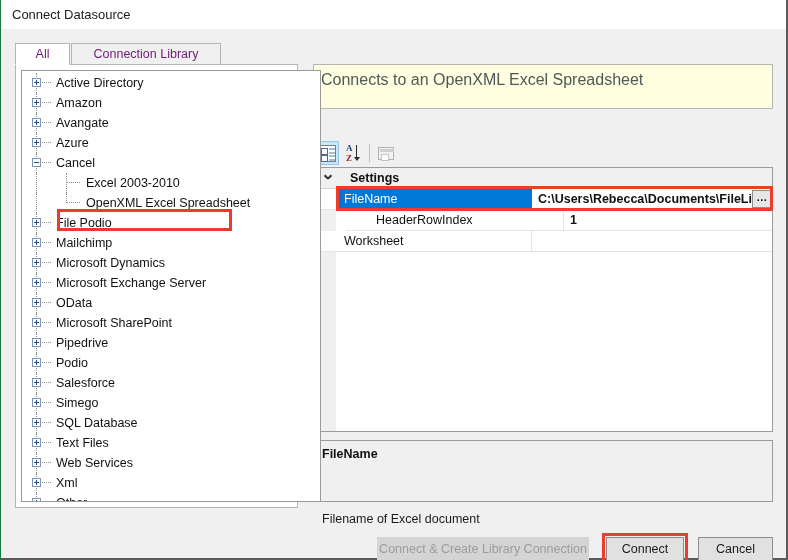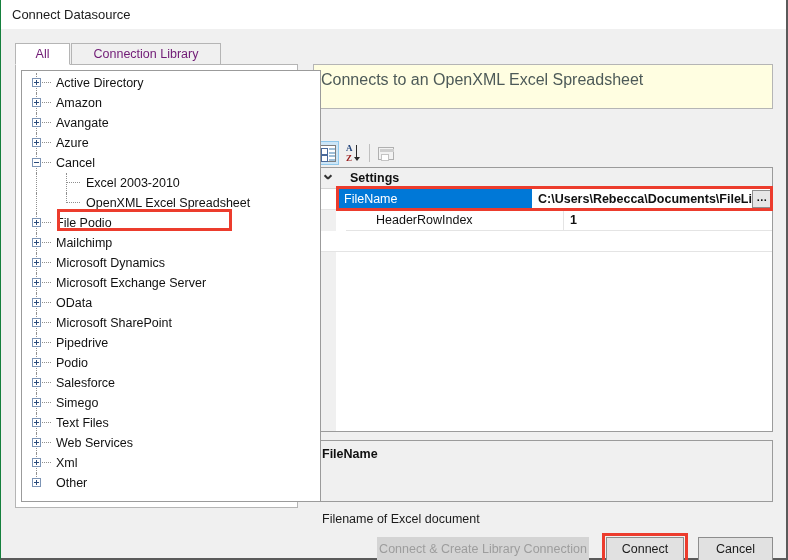--- a/index.html
+++ b/index.html
@@ -574,20 +574,26 @@
               <span class="spine"></span>
               <span class="stub"></span>
               <span class="expander plus"></span>
               <span class="tlabel">Salesforce</span>
             </div>
             <div class="tnode root">
               <span class="spine"></span>
               <span class="stub"></span>
               <span class="expander plus"></span>
               <span class="tlabel">Simego</span>
+            </div>
+            <div class="tnode root">
+              <span class="spine"></span>
+              <span class="stub"></span>
+              <span class="expander plus"></span>
+              <span class="tlabel">SQL Database</span>
             </div>
             <div class="tnode root">
               <span class="spine"></span>
               <span class="stub"></span>
               <span class="expander plus"></span>
               <span class="tlabel">Text Files</span>
             </div>
             <div class="tnode root">
               <span class="spine"></span>
               <span class="stub"></span>
@@ -648,20 +654,21 @@
           <div class="pg-row pg-proprow selected" style="top: 21px;">
             <div class="pg-name">FileName</div>
             <div class="pg-value">C:\Users\Rebecca\Documents\FileList</div>
             <div class="ellipsis-btn">...</div>
           </div>
           <div class="pg-row pg-proprow" style="top: 42px; margin-left: 32px;">
             <div class="pg-name">HeaderRowIndex</div>
             <div class="pg-value">1</div>
           </div>
           <div class="pg-row pg-proprow" style="top: 63px;">
+            <div class="pg-name">Worksheet</div>
             <div class="pg-value"></div>
           </div>
         </div>
     </div>
     <div class="redbox" id="grid-highlight"></div>
 
     <div class="desc-bottom">
       <div class="desc-bottom-title">FileName</div>
       <div class="desc-bottom-body">Filename of Excel document</div>
     </div>

